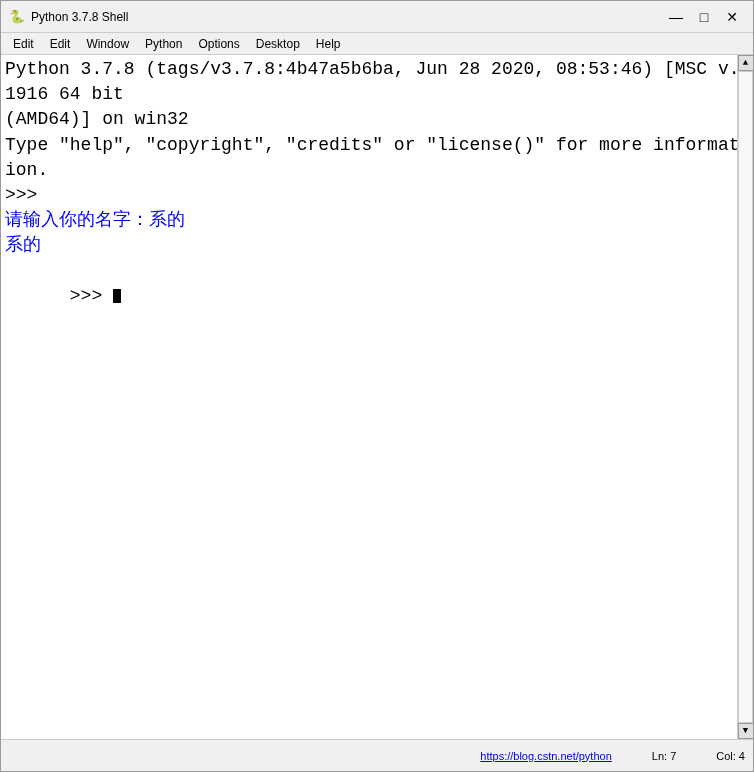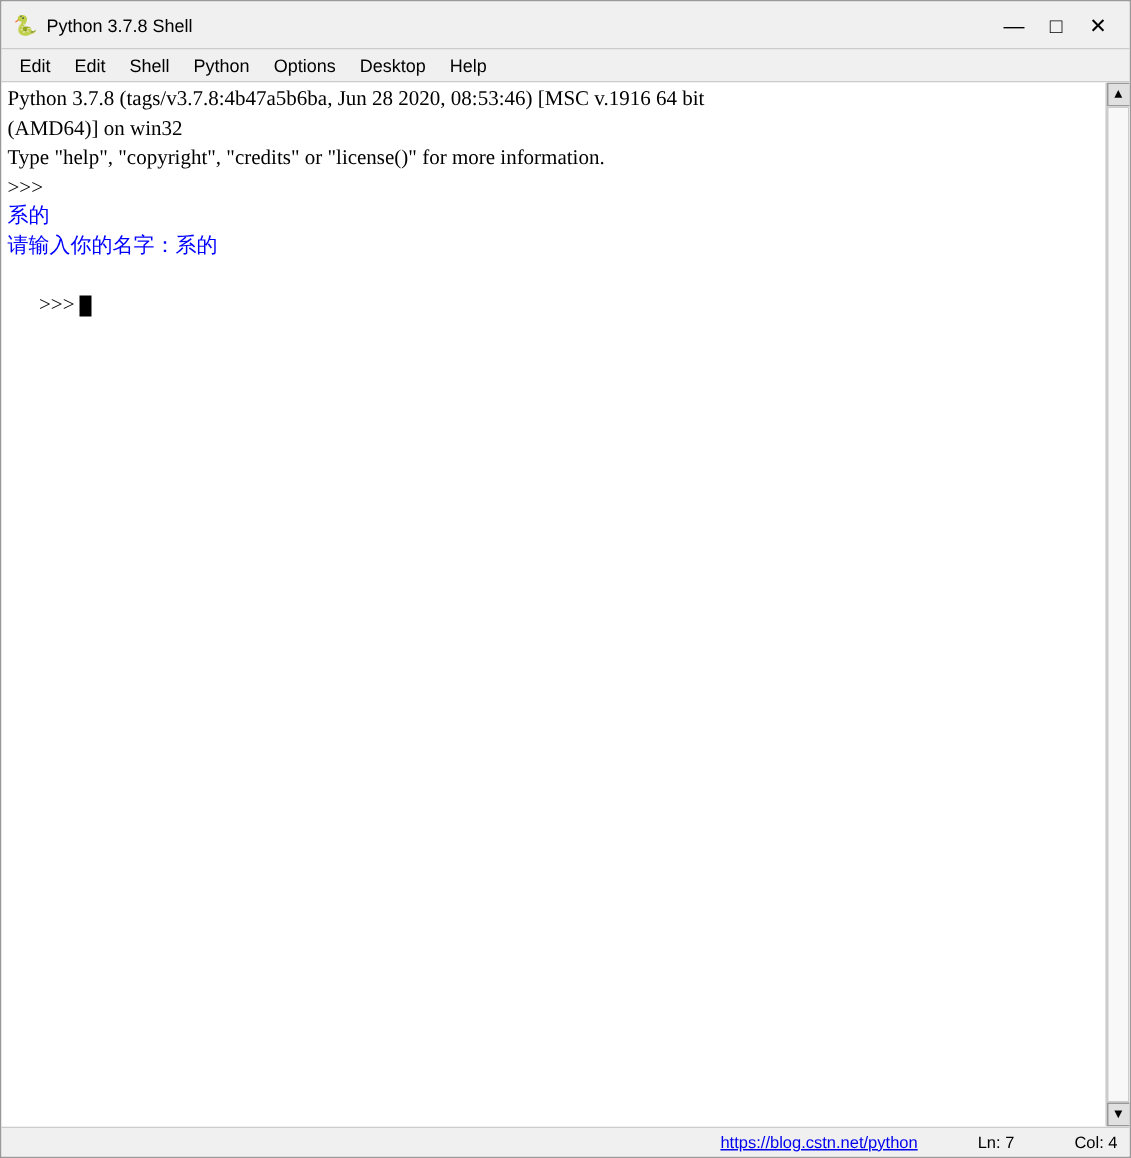--- a/index.html
+++ b/index.html
@@ -91,22 +91,22 @@
     
     .shell-content {
       flex: 1;
       background: #ffffff;
       padding: 2px 4px;
       overflow: hidden;
       position: relative;
     }
 
     .shell-line {
-      font-family: Liberation Serif, serif;
-      font-size: 14px;
+      font-family: Liberation Mono, monospace;
+      font-size: 18px;
       line-height: 1.4;
       color: #000;
       white-space: pre-wrap;
       word-break: break-all;
     }
 
     .shell-line.prompt {
       color: #000;
     }
 
@@ -148,21 +148,21 @@
     .scrollbar-track {
       flex: 1;
       width: 100%;
       background: #f8f8f8;
       border: 1px solid #ccc;
     }
 
     
     .status-bar {
       background: #f0f0f0;
-      height: 20px;
+      height: 32px;
       border-top: 1px solid #ccc;
       display: flex;
       align-items: center;
       justify-content: flex-end;
       padding: 0 8px;
       gap: 16px;
       flex-shrink: 0;
     }
 
     .status-text {
@@ -203,34 +203,34 @@
     <div class="title-bar-buttons">
       <button class="title-btn">—</button>
       <button class="title-btn">□</button>
       <button class="title-btn close">✕</button>
     </div>
   </div>
 
   <div class="menu-bar">
     <div class="menu-item">Edit</div>
     <div class="menu-item">Edit</div>
-    <div class="menu-item">Shell</div>
+    <div class="menu-item">Window</div>
     <div class="menu-item">Python</div>
     <div class="menu-item">Options</div>
     <div class="menu-item">Desktop</div>
     <div class="menu-item">Help</div>
   </div>
 
   <div class="shell-content">
     <div class="shell-line">Python 3.7.8 (tags/v3.7.8:4b47a5b6ba, Jun 28 2020, 08:53:46) [MSC v.1916 64 bit</div>
     <div class="shell-line">(AMD64)] on win32</div>
     <div class="shell-line">Type "help", "copyright", "credits" or "license()" for more information.</div>
     <div class="shell-line prompt">&gt;&gt;&gt;</div>
+    <div class="shell-line blue">请输入你的名字：系的</div>
     <div class="shell-line blue">系的</div>
-    <div class="shell-line blue">请输入你的名字：系的</div>
     <div class="shell-line prompt">
       <span>&gt;&gt;&gt; </span><span class="cursor-blink"></span>
     </div>
 
     <div class="scrollbar">
       <div class="scrollbar-arrow">▲</div>
       <div class="scrollbar-track"></div>
       <div class="scrollbar-arrow">▼</div>
     </div>
   </div>

